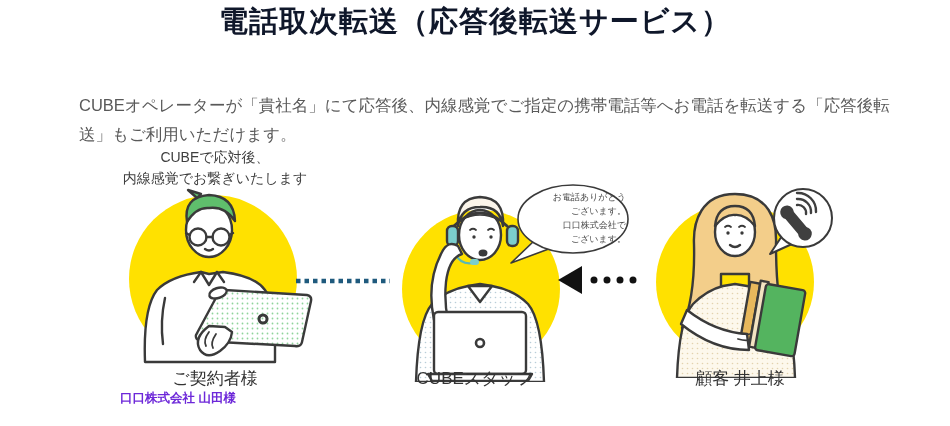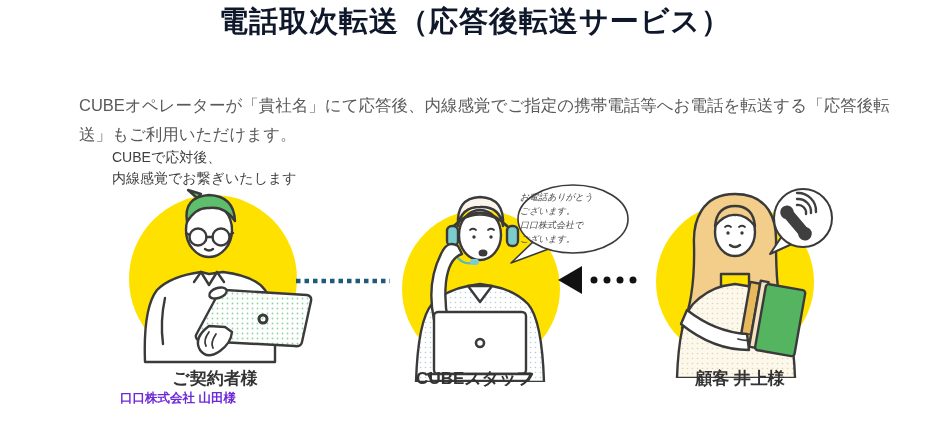--- a/index.html
+++ b/index.html
@@ -9,45 +9,45 @@
   }
   .title{
     position:absolute;top:2px;left:0;width:950px;text-align:center;
     font-size:29px;font-weight:bold;color:#0f172a;letter-spacing:1px;margin:0;
   }
   .desc{
     position:absolute;left:62px;top:74px;width:832px;
     font-size:16.5px;color:#595959;line-height:1.75;margin:17px;
   }
   .caption{
-    position:absolute;text-align:left;font-size:14px;color:#3f3f3f;
+    position:absolute;text-align:center;font-size:14px;color:#3f3f3f;
     white-space:pre-line;line-height:1.5;
   }
   .caption.left{left:112px;top:147px;width:206px;}
   .caption.right{left:637px;top:147px;width:206px;}
   .fig{position:absolute;}
   .fig.contractor{left:105px;top:186px;}
   .fig.staff{left:388px;top:190px;}
   .fig.customer{left:635px;top:186px;}
   .bubble{position:absolute;}
   .bubble.to-contractor{left:300px;top:190px;width:150px;height:80px;}
   .bubble.to-customer{left:508px;top:183px;width:124px;height:84px;}
   .bubble svg{position:absolute;left:0;top:0;}
   .bubble-text{
-    position:absolute;text-align:left;font-size:9px;line-height:1.55;
-    color:#4a4a4a;white-space:pre-line;font-style:italic;
+    position:absolute;text-align:right;font-size:9px;line-height:1.55;
+    color:#4a4a4a;white-space:pre-line;
   }
   .bubble.to-contractor .bubble-text{left:6px;top:9px;width:120px;}
   .bubble.to-customer .bubble-text{left:12px;top:8px;width:106px;}
   .phone-bubble{position:absolute;left:766px;top:186px;}
   .arrow{position:absolute;}
   .arrow.blue{left:294px;top:276px;}
   .arrow.black{left:556px;top:264px;}
   .name-label{
-    position:absolute;text-align:center;font-size:17px;font-weight:700;color:#333;
+    position:absolute;text-align:center;font-size:17px;font-weight:400;color:#333;
   }
   .name-label.contractor{left:120px;top:367px;width:190px;}
   .name-label.staff{left:380px;top:367px;width:190px;}
   .name-label.customer{left:645px;top:367px;width:190px;}
   .sub-label{
     position:absolute;left:120px;top:390px;width:190px;text-align:left;
     font-size:12.5px;font-weight:bold;color:#6d28d9;
   }
 </style>
 </head>

